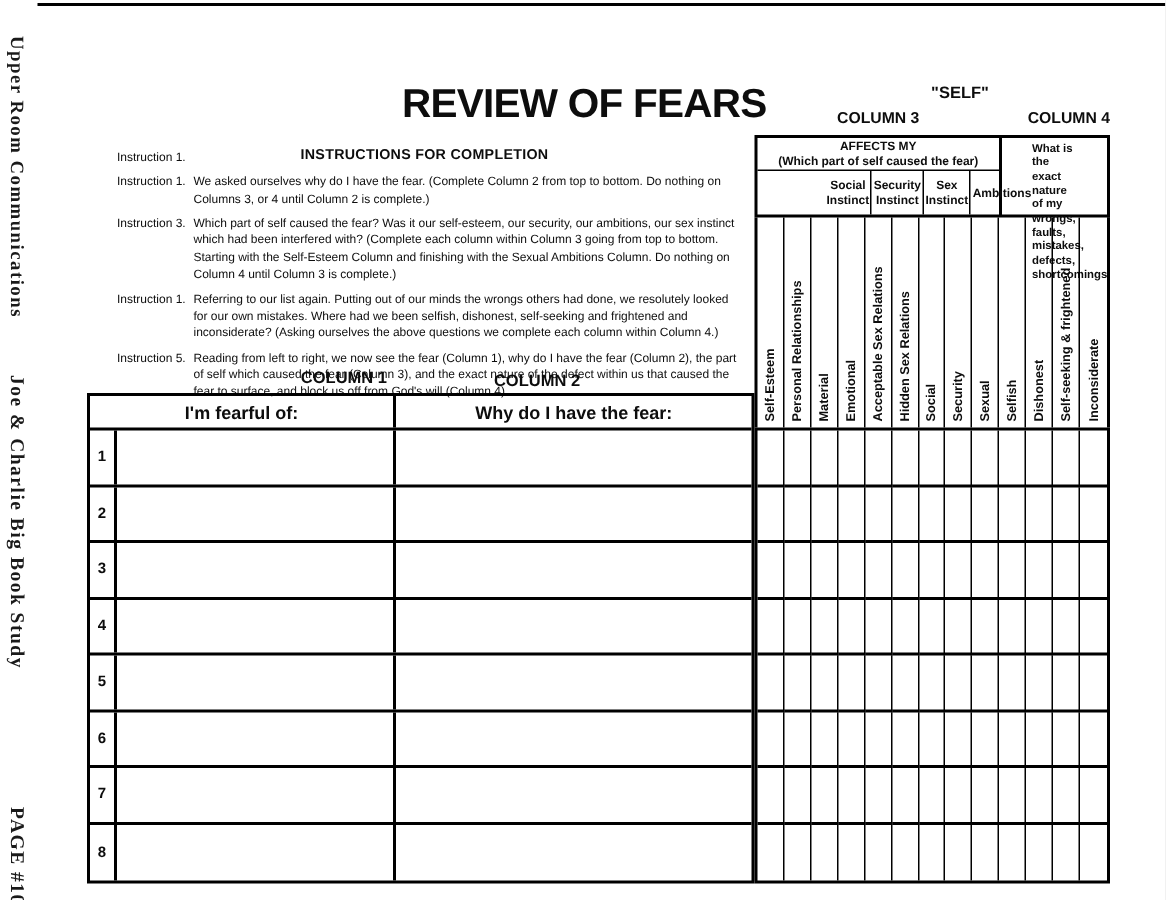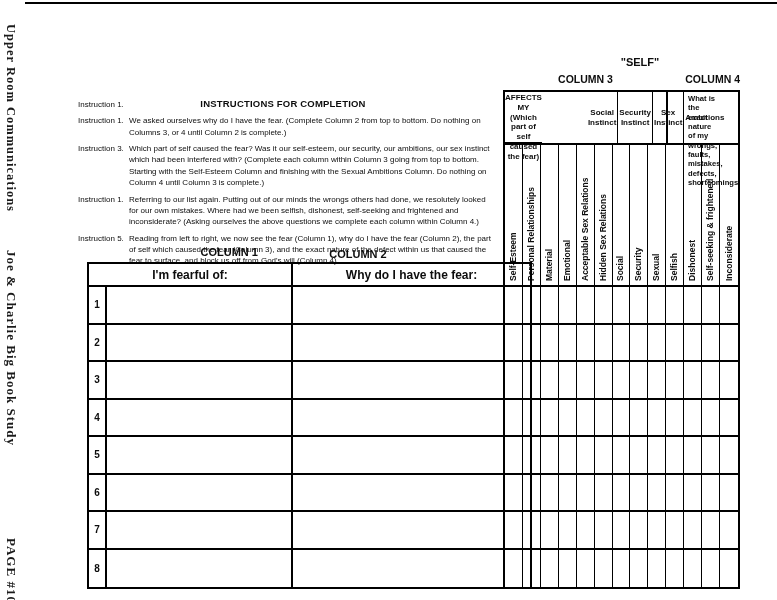--- a/index.html
+++ b/index.html
@@ -36,21 +36,21 @@
     font-size:9.5px; font-weight:bold; letter-spacing:0.2px;margin-top:12px;
   }
   .instructions { position:absolute; left:78px; top:99px; width:418px; }
   .instr-item { display:flex; margin-bottom:5px; font-size:8px; font-weight:normal; line-height:1.42; }
   .instr-label { flex:0 0 51px; }
   .instr-text  { flex:1; }
 
   
   .affects-box {
     position:absolute; left:503px; top:90px; width:165px; height:55px;
-    border:2px solid #000; display:flex; flex-direction:row;
+    border:2px solid #000; display:flex; flex-direction:column;
   }
   .affects-head {
     flex:0 0 22px; border-bottom:1.5px solid #000; text-align:center;
     font-size:8px; font-weight:bold; line-height:1.22; padding-top:1px;
   }
   .group-row { flex:1; display:grid; grid-template-columns:2fr 2fr 2fr 3fr;padding-left:45px; }
   .group-cell {
     border-right:1.5px solid #000; display:flex; align-items:center; justify-content:center;
     text-align:center; font-size:8px; font-weight:bold; line-height:1.2; padding:0 1px;
   }
@@ -81,21 +81,21 @@
     display:grid; grid-template-columns:repeat(13,1fr); grid-auto-rows:1fr;
   }
   .gcell { border-right:1.5px solid #000; border-bottom:2px solid #000; }
   .gcell:nth-child(13n) { border-right:none; }
   .gcell:nth-child(n+92) { border-bottom:none; }
 
   
   .colnum1 { position:absolute; left:98px;  top:246px; width:160px; text-align:right; font-size:11px; font-weight:bold; }
   .colnum2 { position:absolute; left:278px; top:248px; width:160px; text-align:center; font-size:11px; font-weight:bold; }
 
-  .fear-table { position:absolute; left:58px; top:262px; width:445px; height:327px; border:2px solid #000;margin-left:29px; }
+  .fear-table { position:absolute; left:58px; top:262px; width:445px; height:327px; border:2px solid #000; }
   .thead { display:grid; grid-template-columns:204px 1fr; height:23px; border-bottom:2px solid #000; }
   .thcell {
     display:flex; align-items:center; justify-content:center;
     font-size:12px; font-weight:bold; border-right:2px solid #000;
   }
   .thcell:last-child { border-right:none; }
   .trow { display:grid; grid-template-columns:18px 186px 1fr; height:37.5px; border-bottom:2px solid #000; }
   .trow:last-child { border-bottom:none; }
   .tnum {
     border-right:2px solid #000; display:flex; align-items:center; justify-content:center;
@@ -107,20 +107,21 @@
 <body>
 
 <div id="page">
 
   <div class="topline"></div>
 
   <div class="side-text side-top">Upper Room Communications</div>
   <div class="side-text side-mid">Joe &amp; Charlie Big Book Study</div>
   <div class="side-text side-bottom">PAGE #10</div>
 
+  <div class="title">REVIEW OF FEARS</div>
   <div class="self-label">"SELF"</div>
   <div class="col3-label">COLUMN 3</div>
   <div class="col4-label">COLUMN 4</div>
 
   <div class="instr-heading">INSTRUCTIONS FOR COMPLETION</div>
   <div class="instructions">
       <div class="instr-item">
         <span class="instr-label">Instruction 1.</span>
       </div>
       <div class="instr-item">

